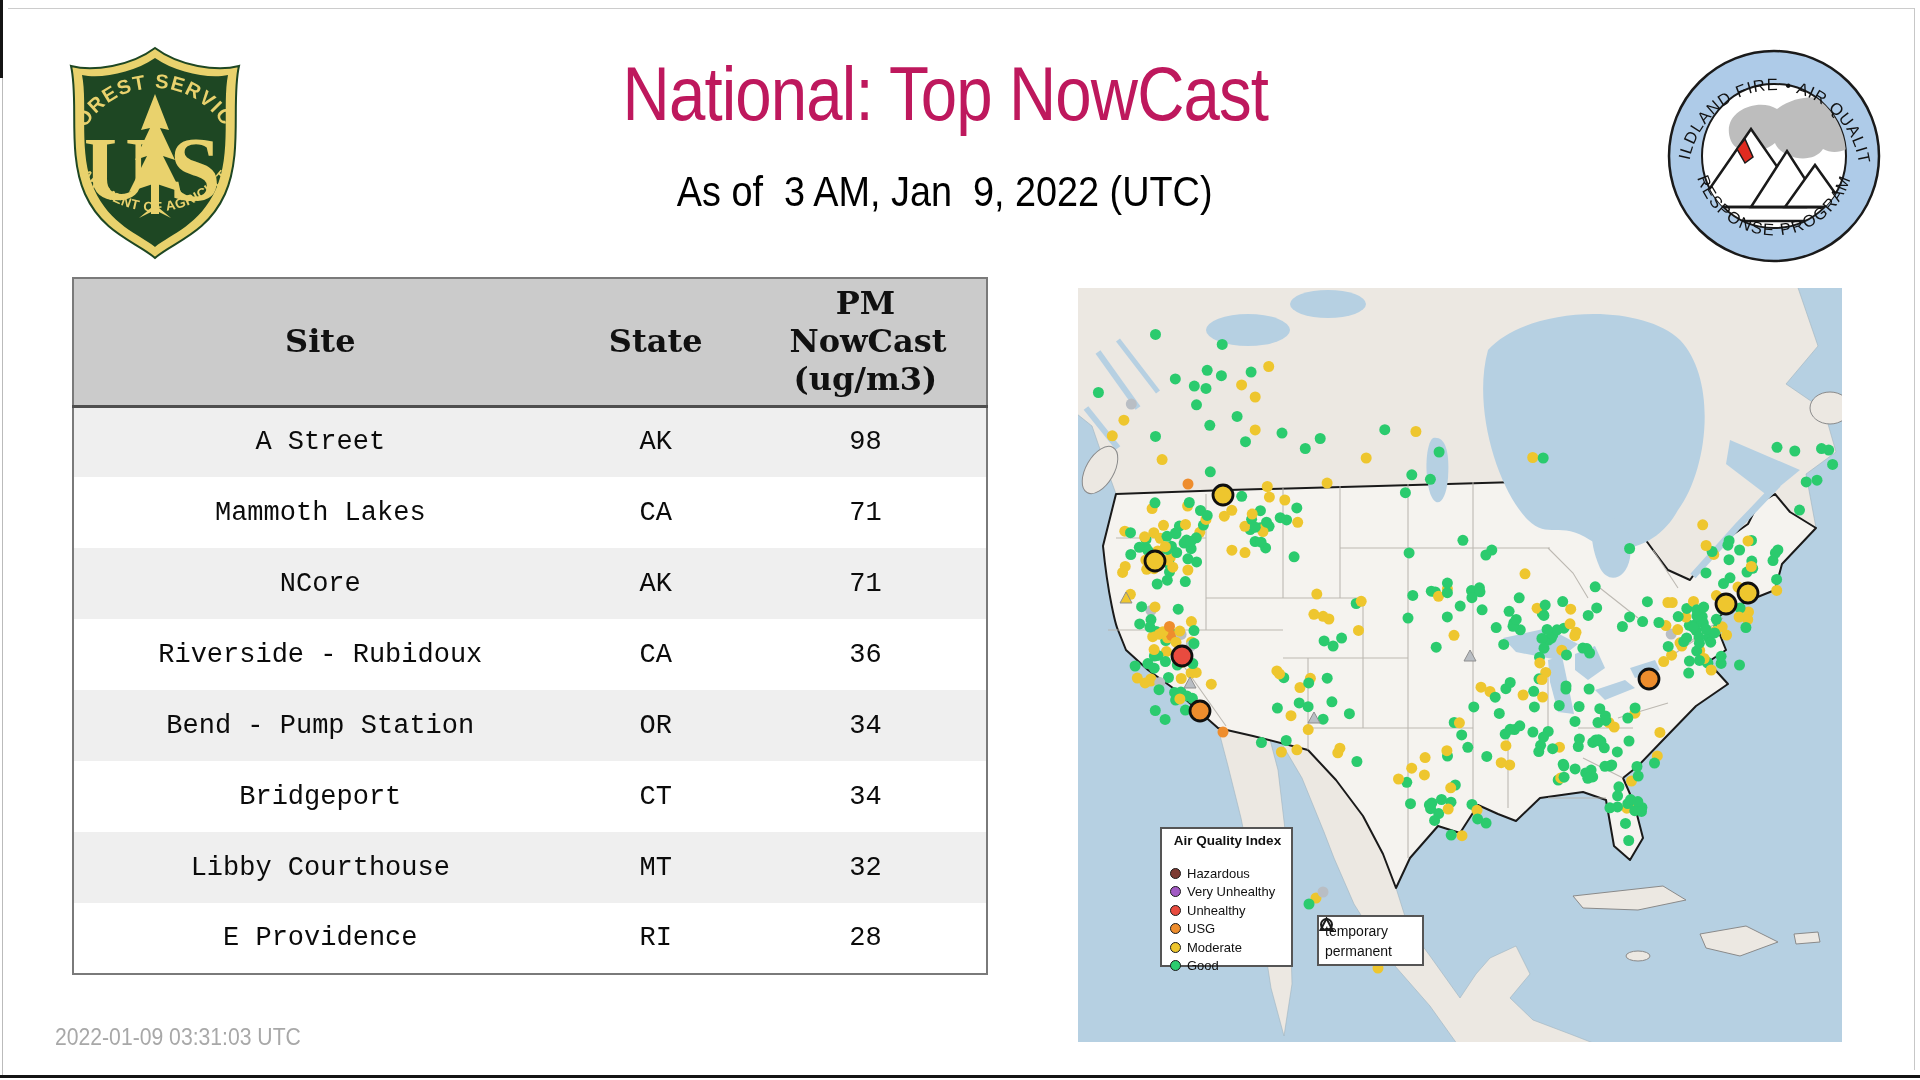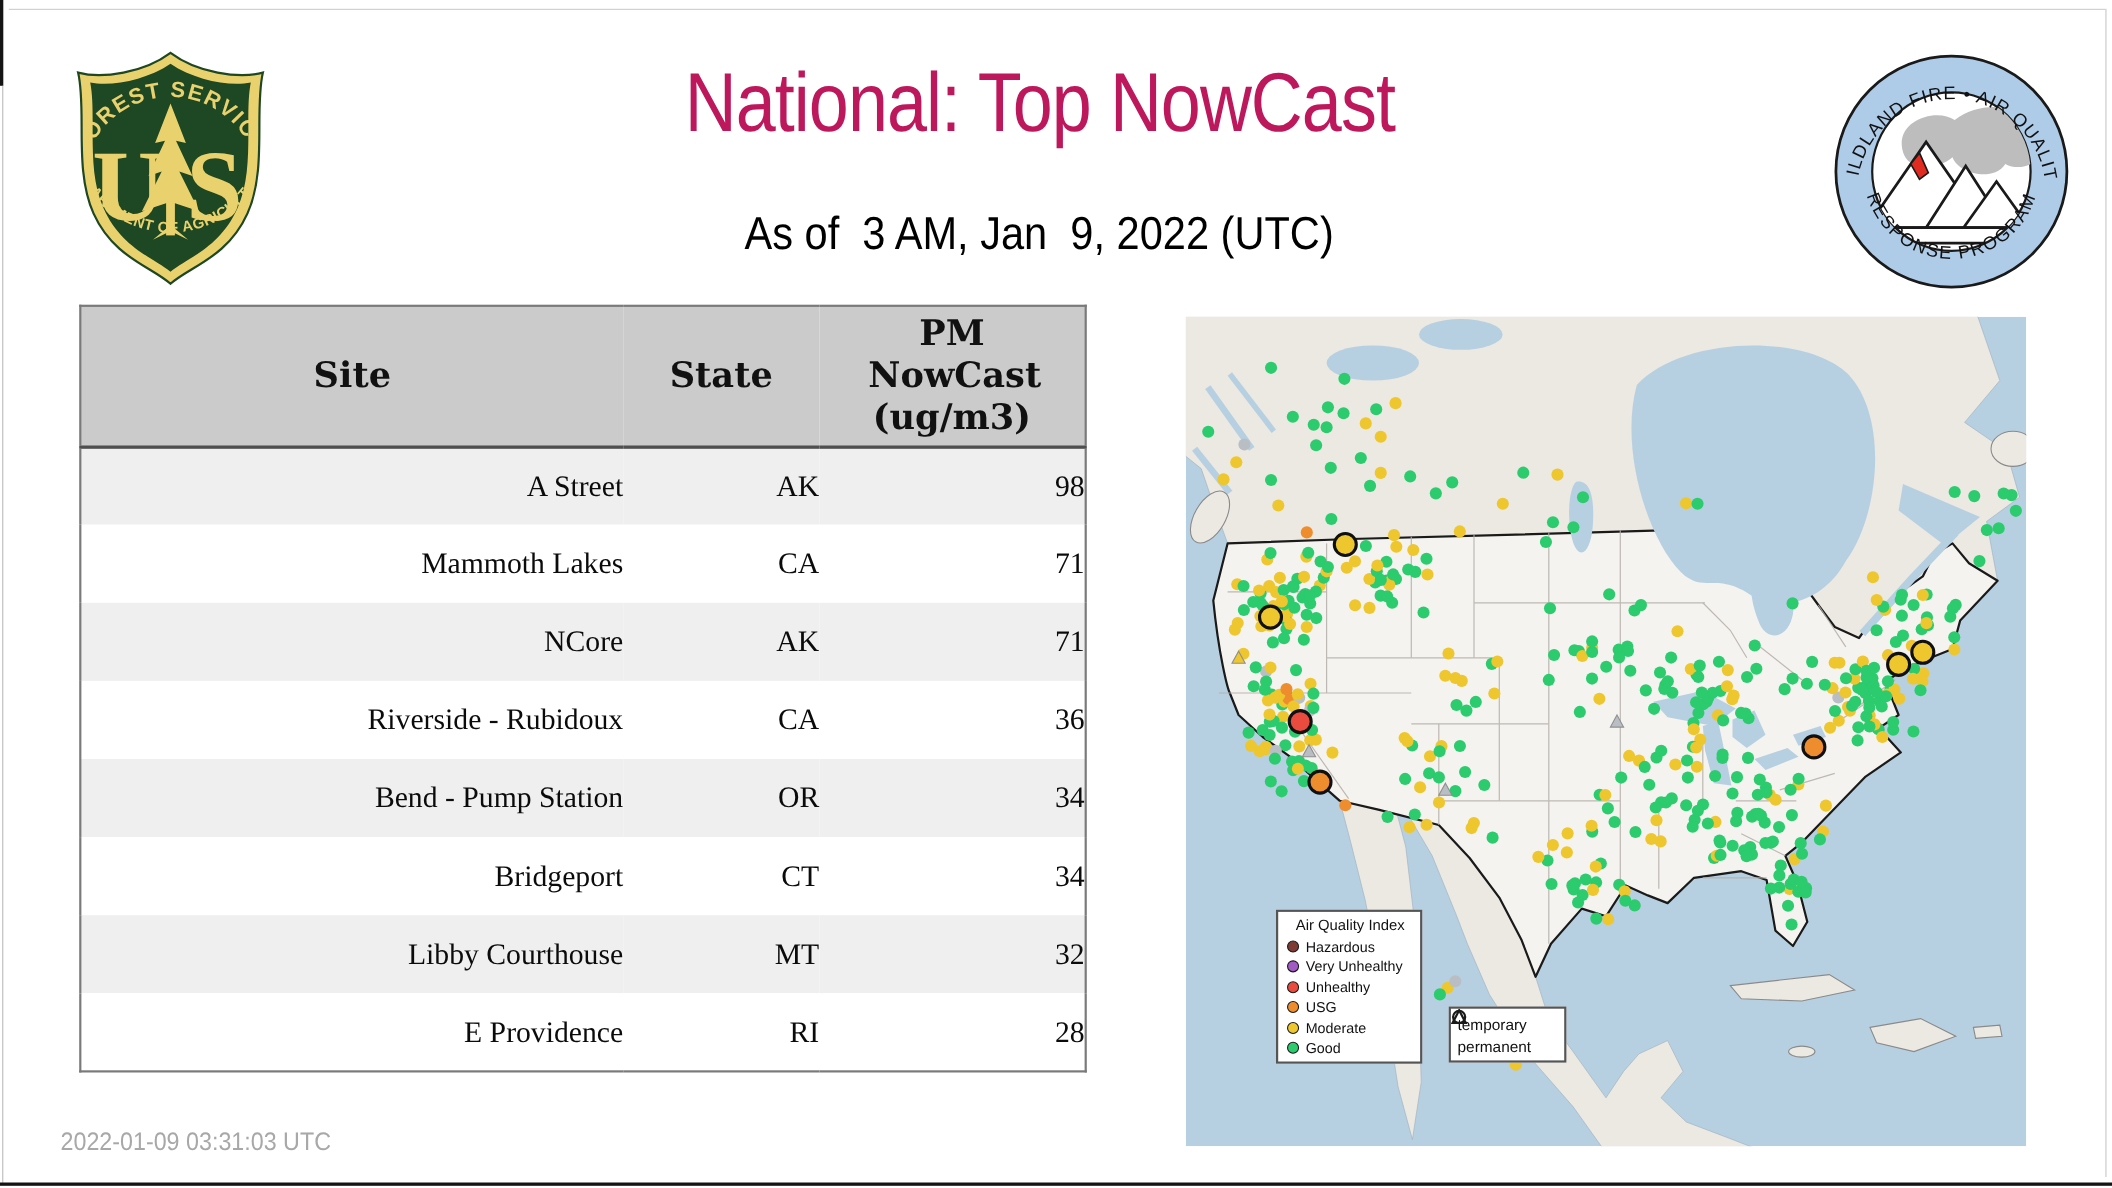--- a/index.html
+++ b/index.html
@@ -14,47 +14,47 @@
   .frame-left-gray  { position:absolute; left:2px; top:78px; bottom:4px; width:1px; background:#bbbbbb; }
   .frame-bottom{ position:absolute; left:0; right:0; bottom:2px; height:3px; background:#141414; }
 
   
   .usfs-logo   { position:absolute; left:55px;  top:42px;  width:200px; height:220px; }
   .wfaqrp-logo { position:absolute; left:1663px; top:45px; width:222px; height:222px; }
   .titles { position:absolute; left:260px; right:290px; top:0; text-align:center; }
   .page-title { position:absolute; top:50px; left:0; right:0; font-size:76px; font-weight:400;
                 color:#be185d; white-space:nowrap; }
   .page-title .cond { display:inline-block; transform:scaleX(.86); transform-origin:50% 50%; letter-spacing:-1px; }
-  .page-subtitle { position:absolute; top:168px; left:0; right:0; font-size:42px; color:#000; white-space:pre;margin-top:20px; }
+  .page-subtitle { position:absolute; top:168px; left:0; right:0; font-size:42px; color:#000; white-space:pre; }
   .page-subtitle .cond { display:inline-block; transform:scaleX(.9); transform-origin:50% 50%; }
 
   
   table.aqi { position:absolute; left:72px; top:277px; width:916px; border-collapse:collapse;
               table-layout:fixed; border:2px solid #7a7a7a; }
   table.aqi th { background:#cbcbcb; font-family:"DejaVu Serif", serif; font-weight:bold;
                  font-size:32px; color:#111; height:128px; text-align:center; vertical-align:middle;
                  border-bottom:3px solid #4f4f4f; line-height:1.18; }
-  table.aqi td { font-family:Liberation Serif, serif; font-size:27px; color:#0b0b0b;
-                 height:71px; text-align:right; vertical-align:middle; }
+  table.aqi td { font-family:Liberation Mono, monospace; font-size:27px; color:#0b0b0b;
+                 height:71px; text-align:center; vertical-align:middle; }
   table.aqi tbody tr:nth-child(odd)  td { background:#efefef; }
   table.aqi tbody tr:nth-child(even) td { background:#ffffff; }
   .col-site  { width:54%; } .col-state { width:19.5%; } .col-pm { width:26.5%; }
   .pm-head { display:inline-block; width:152px; }
 
   
   .timestamp { position:absolute; left:55px; top:1024px; font-size:23px; color:#a8a8a8; white-space:pre; }
   .timestamp .cond { display:inline-block; transform:scaleX(.92); transform-origin:0 50%; }
 
   
   .map { position:absolute; left:1078px; top:288px; width:764px; height:754px; }
   .map svg { position:absolute; left:0; top:0; }
   .legend-box { position:absolute; background:#ffffff; border:2px solid #555;
                 font-size:13px; color:#111; }
   .legend-aqi { left:82px; top:539px; width:133px; height:140px; padding:4px 6px 4px 8px; }
-  .legend-aqi .legend-title { text-align:center; font-size:13.5px; margin-bottom:3px; }
+  .legend-aqi .legend-title { text-align:center; font-size:13.5px; margin-bottom:16px;font-weight:bold; }
   .legend-item { display:flex; align-items:center; height:18.5px; }
   .legend-swatch { width:11px; height:11px; border-radius:50%; border:1.5px solid #1a1a1a;
                    margin-right:6px; flex:0 0 auto; }
   .legend-markers { left:239px; top:627px; width:107px; height:51px; padding:4px 6px; font-size:14px; }
   .marker-row { display:flex; align-items:center; height:20px; }
   .marker-row svg { margin-right:5px; flex:0 0 auto; }
 </style>
 </head>
 <body>
 

